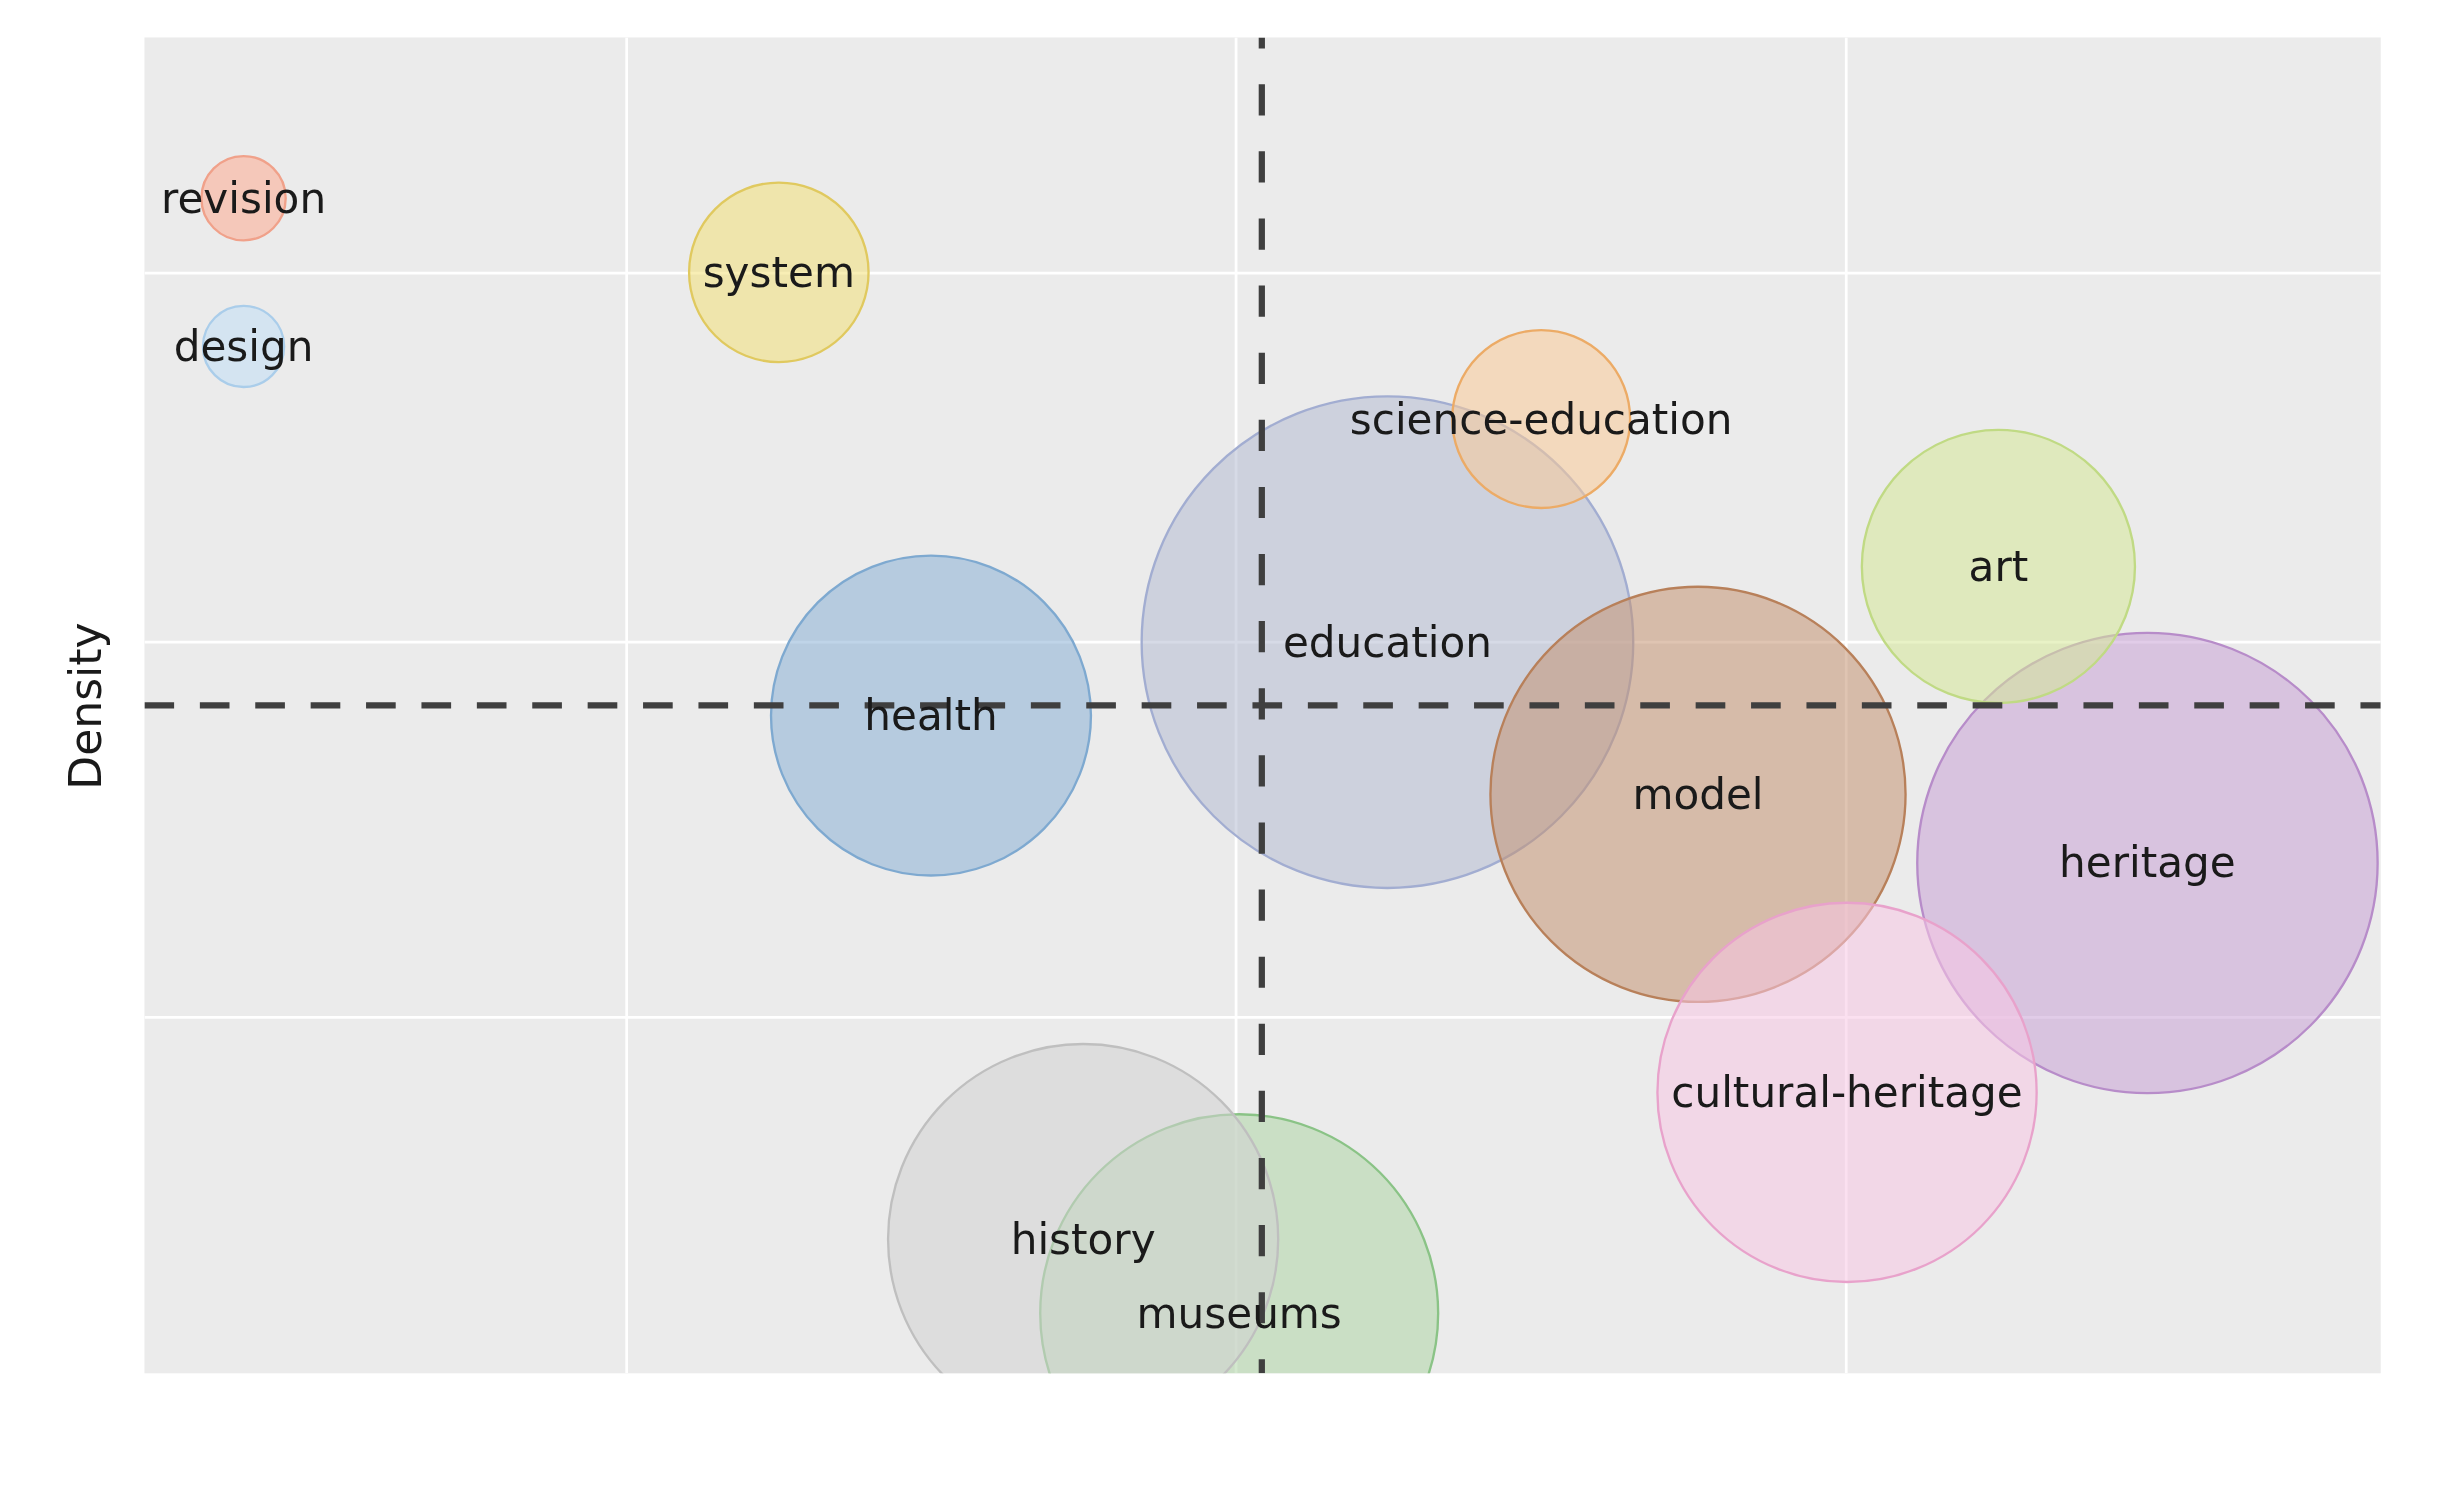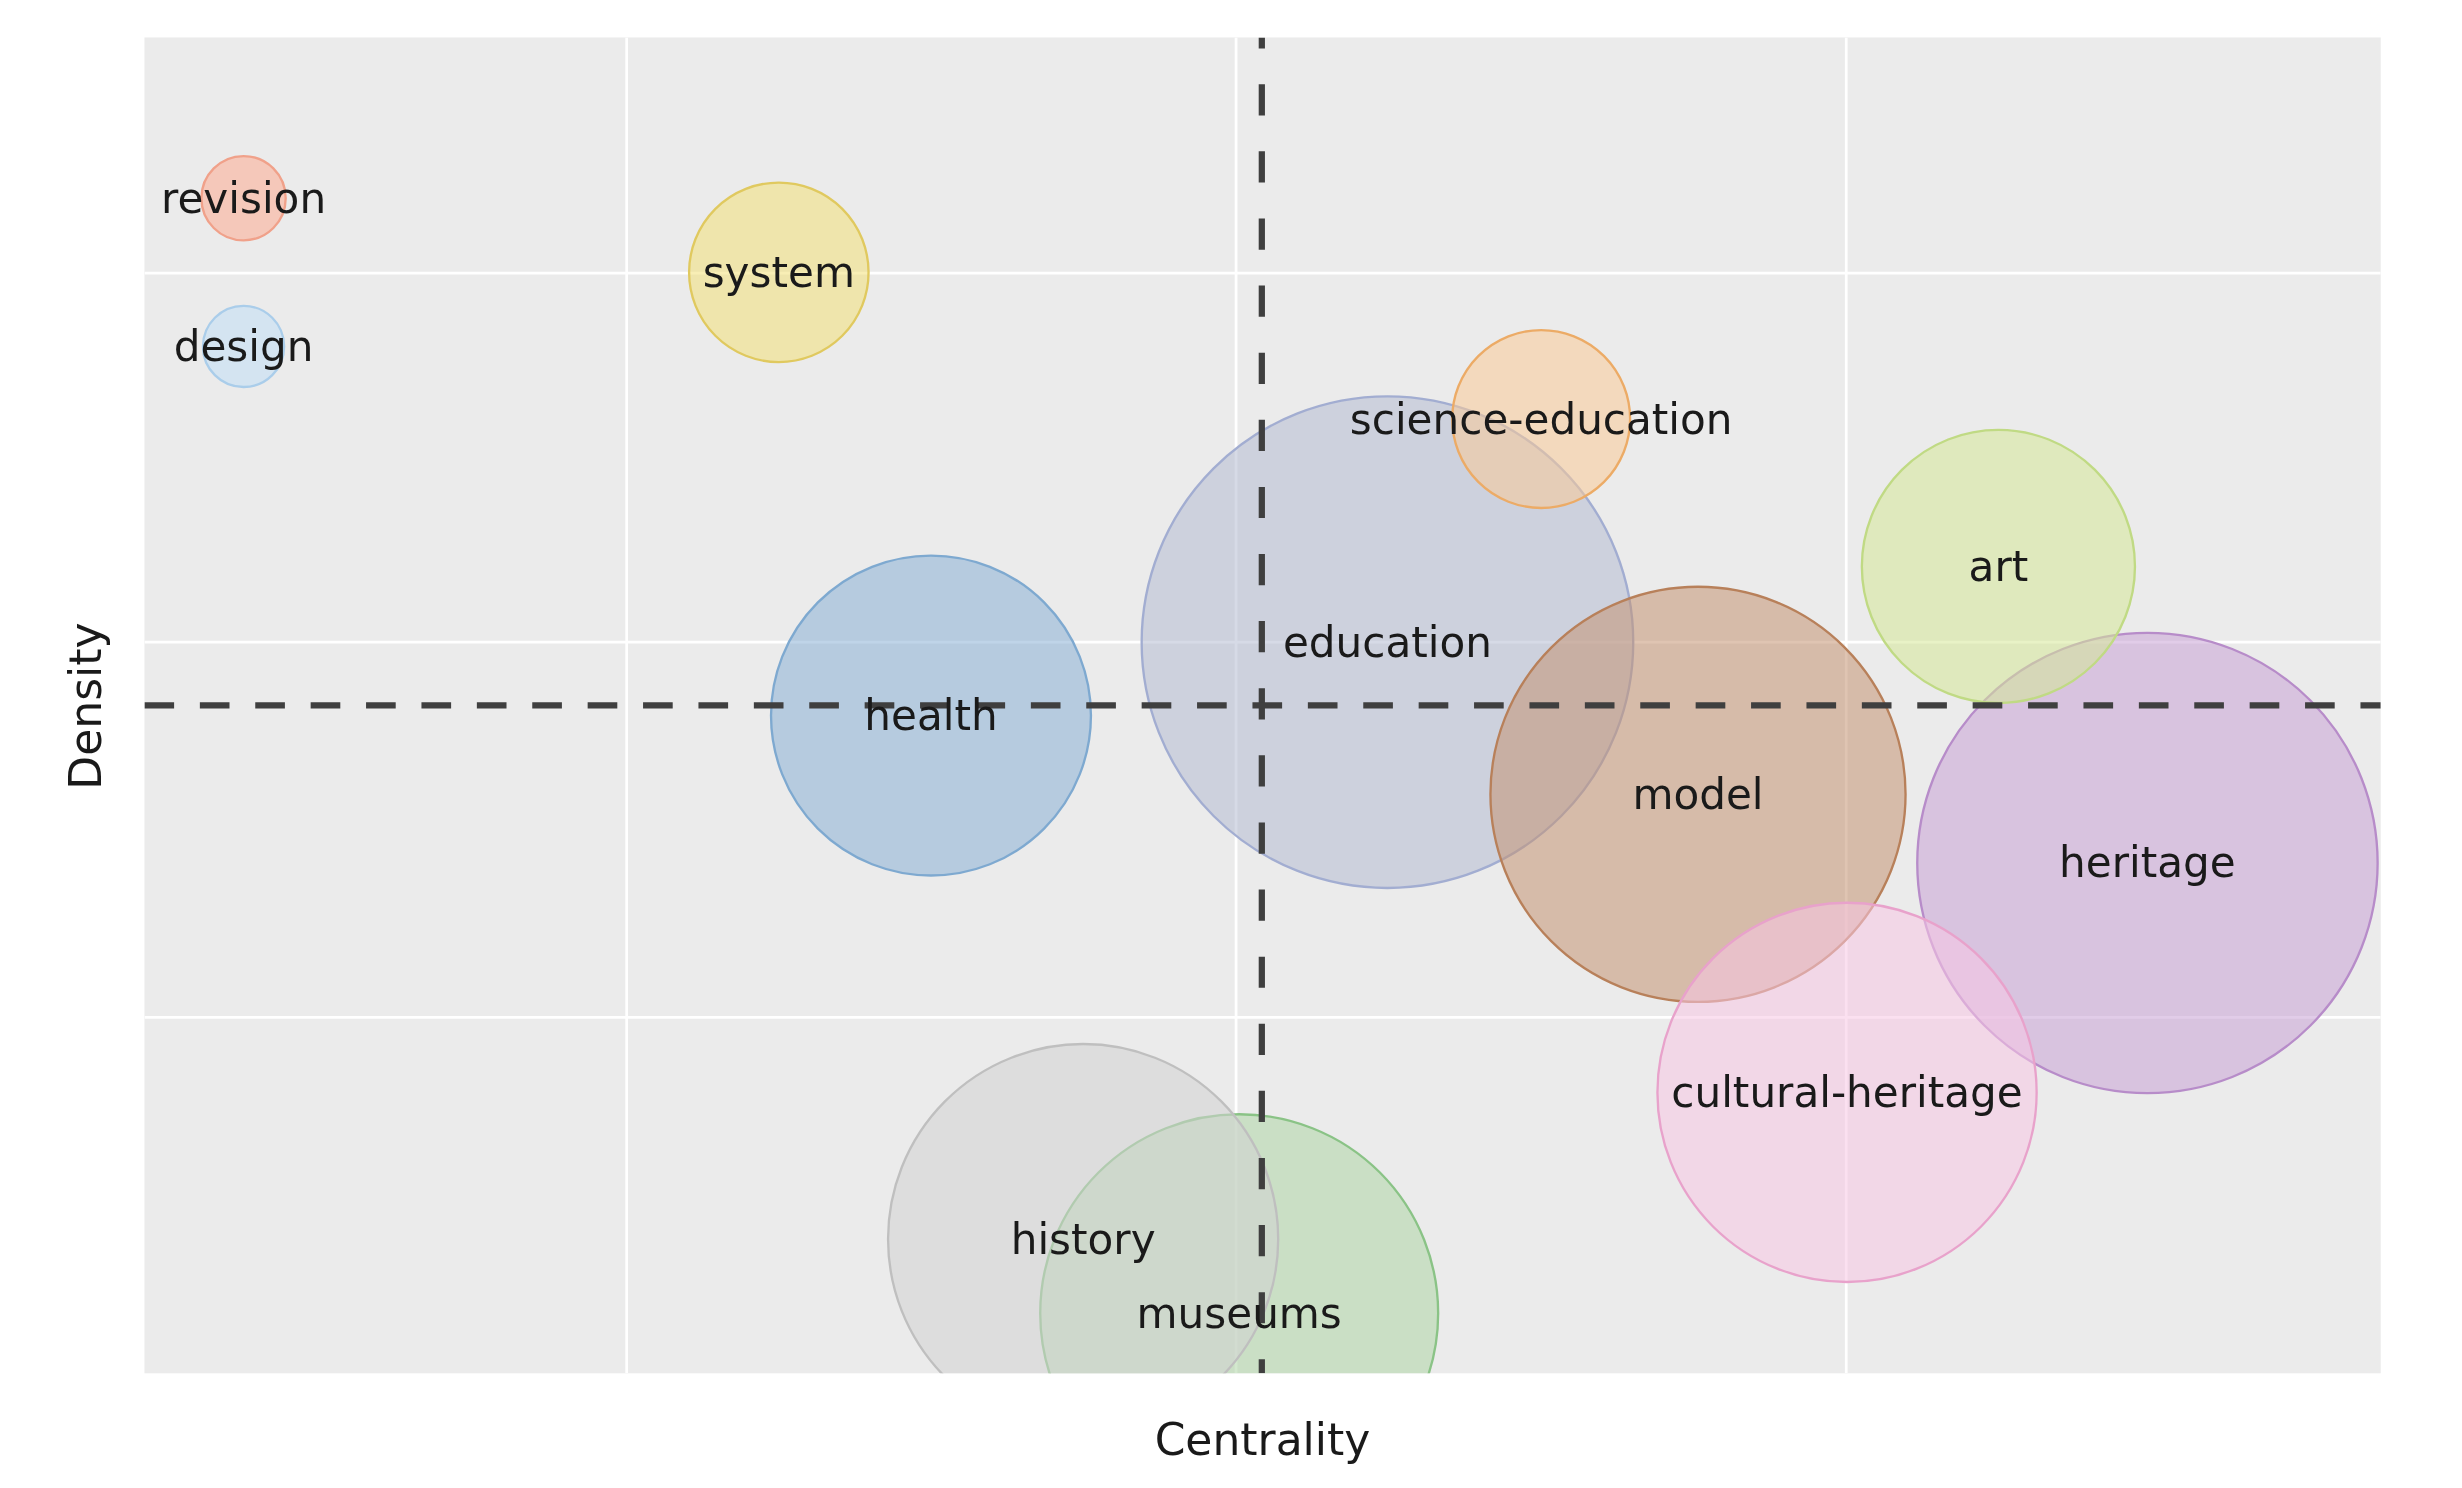--- a/index.html
+++ b/index.html
@@ -74,16 +74,15 @@
       <text x="1588" y="1683" text-anchor="middle" dominant-baseline="central" fill="#1a1a1a" font-size="54" font-family="&quot;DejaVu Sans&quot;, sans-serif">museums</text>
       <text x="1388" y="1588" text-anchor="middle" dominant-baseline="central" fill="#1a1a1a" font-size="54" font-family="&quot;DejaVu Sans&quot;, sans-serif">history</text>
       <text x="2367" y="1400" text-anchor="middle" dominant-baseline="central" fill="#1a1a1a" font-size="54" font-family="&quot;DejaVu Sans&quot;, sans-serif">cultural-heritage</text>
       <text x="1193" y="917" text-anchor="middle" dominant-baseline="central" fill="#1a1a1a" font-size="54" font-family="&quot;DejaVu Sans&quot;, sans-serif">health</text>
       <text x="2561" y="726" text-anchor="middle" dominant-baseline="central" fill="#1a1a1a" font-size="54" font-family="&quot;DejaVu Sans&quot;, sans-serif">art</text>
       <text x="998" y="349" text-anchor="middle" dominant-baseline="central" fill="#1a1a1a" font-size="54" font-family="&quot;DejaVu Sans&quot;, sans-serif">system</text>
       <text x="1975" y="537" text-anchor="middle" dominant-baseline="central" fill="#1a1a1a" font-size="54" font-family="&quot;DejaVu Sans&quot;, sans-serif">science-education</text>
       <text x="312" y="254" text-anchor="middle" dominant-baseline="central" fill="#1a1a1a" font-size="54" font-family="&quot;DejaVu Sans&quot;, sans-serif">revision</text>
       <text x="312" y="444" text-anchor="middle" dominant-baseline="central" fill="#1a1a1a" font-size="54" font-family="&quot;DejaVu Sans&quot;, sans-serif">design</text>
     </svg>
-  <div class="axis-label x">Centrality</div>
   <div class="axis-label y">Density</div>
 </div>
 
 
 </body></html>

